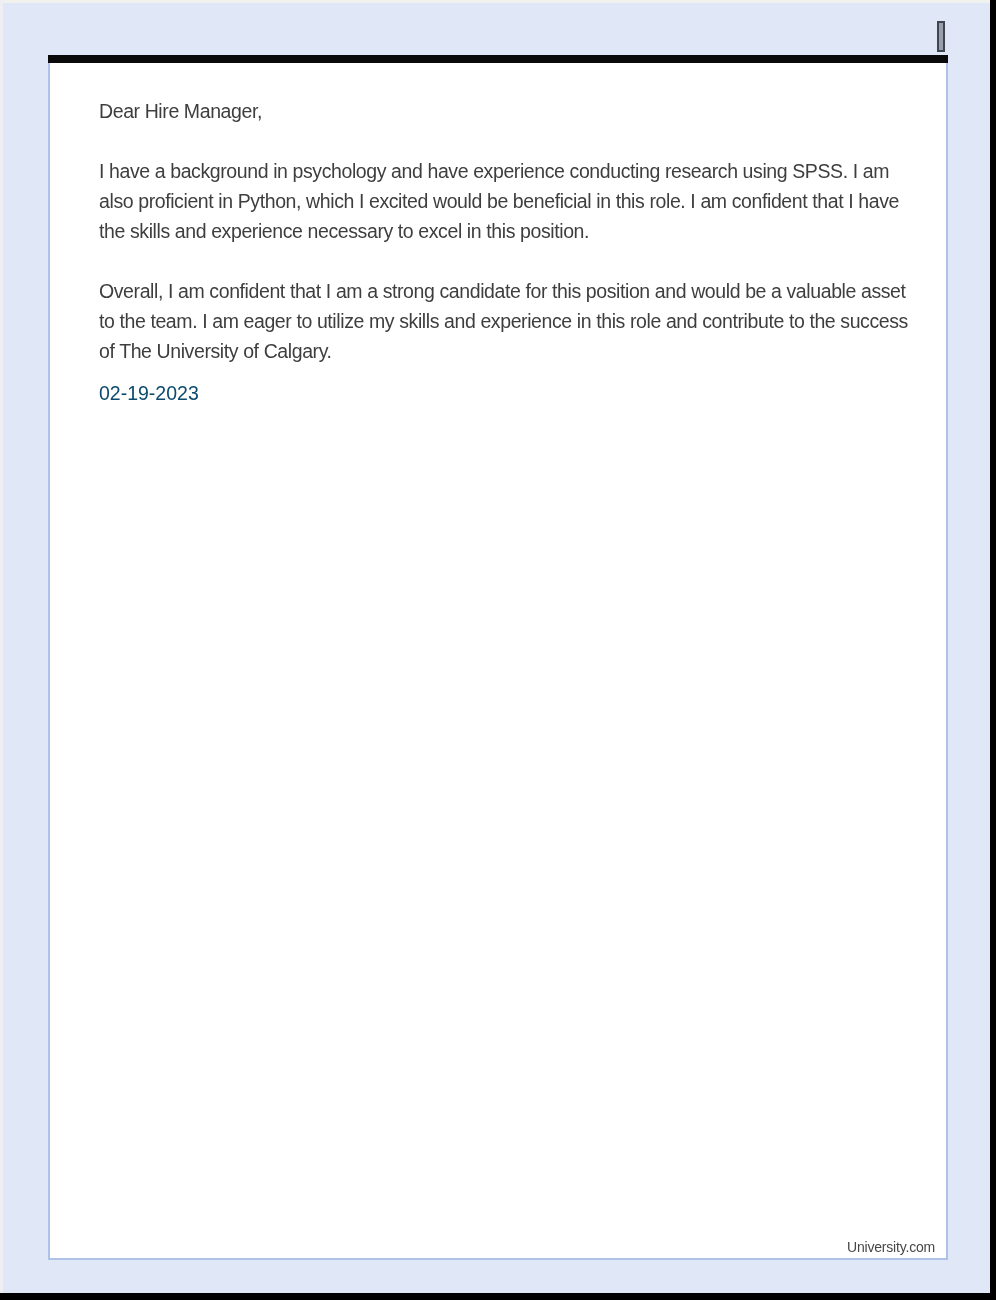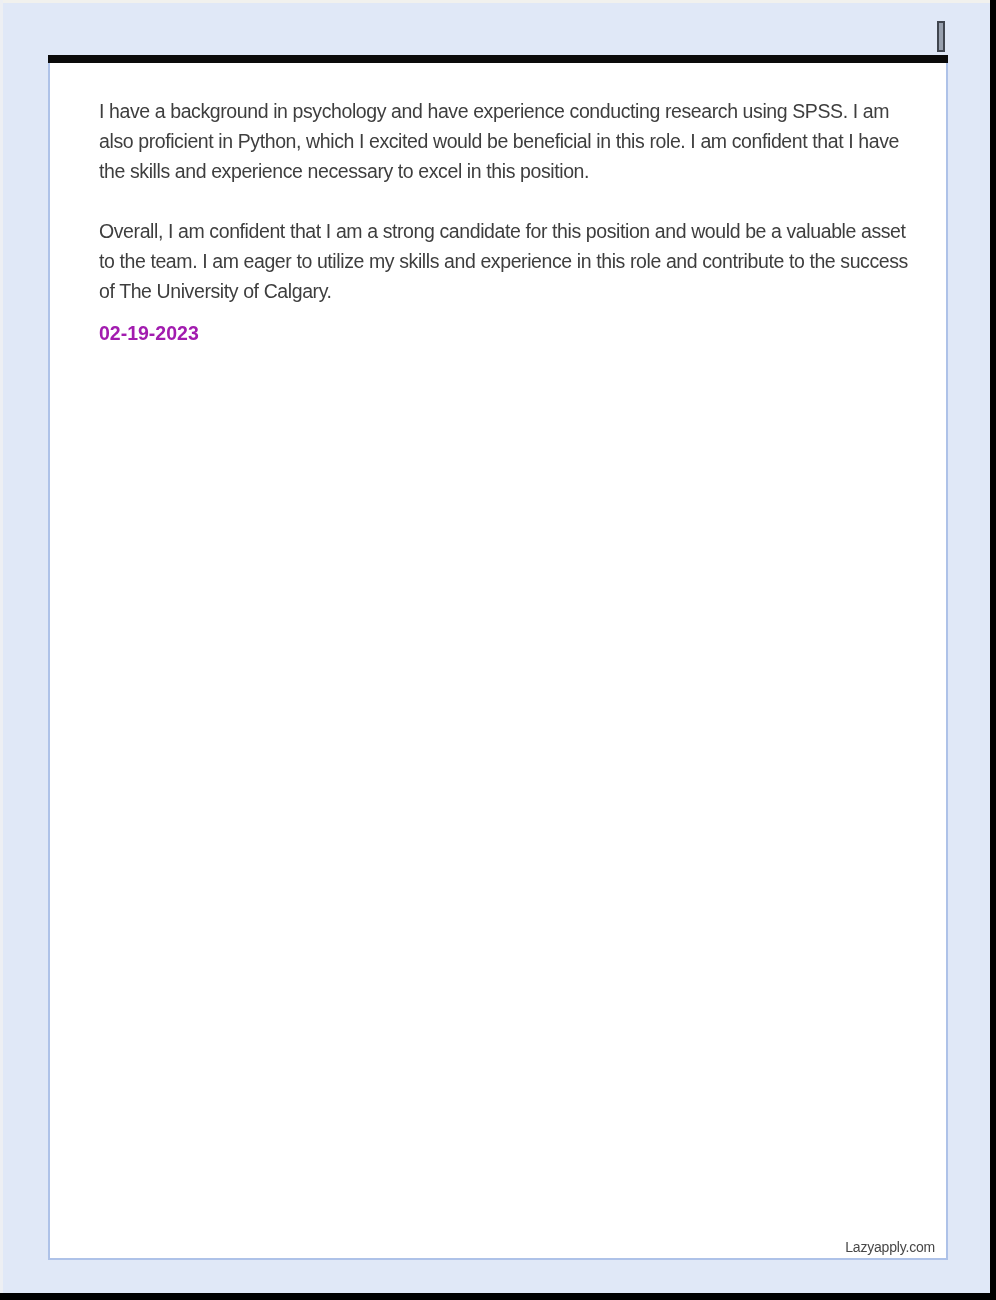--- a/index.html
+++ b/index.html
@@ -85,22 +85,22 @@
   .content p {
     margin: 0 0 30px 0;
     font-size: 19.5px;
     line-height: 30px;
     font-weight: 300;
     letter-spacing: -0.4px;
     color: #3e3e3e;
   }
   .content p.date {
     margin-top: -18px;
-    color: #a21caf;
-    font-weight: 700;
+    color: #0c4a6e;
+    font-weight: 400;
     letter-spacing: 0;
     cursor: pointer;
   }
   .watermark {
     position: absolute;
     right: 11px;
     bottom: 3px;
     font-size: 14px;
     color: #474747;
     letter-spacing: -0.2px;
@@ -113,29 +113,30 @@
 
   <div class="edge-top"></div>
   <div class="edge-left"></div>
 
   <div class="scroll-thumb"></div>
 
   <div class="page">
     <div class="topbar"></div>
 
     <div class="content">
+      <p>Dear Hire Manager,</p>
 
 
       <p>I have a background in psychology and have experience conducting research using SPSS. I am also proficient in Python, which I excited would be beneficial in this role. I am confident that I have the skills and experience necessary to excel in this position.</p>
 
 
       <p>Overall, I am confident that I am a strong candidate for this position and would be a valuable asset to the team. I am eager to utilize my skills and experience in this role and contribute to the success of The University of Calgary.</p>
 
       <p class="date">02-19-2023</p>
     </div>
 
-    <div class="watermark">Lazyapply.com</div>
+    <div class="watermark">University.com</div>
   </div>
 
   <div class="edge-right"></div>
   <div class="edge-bottom"></div>
 
 </div>
 
 </body></html>

